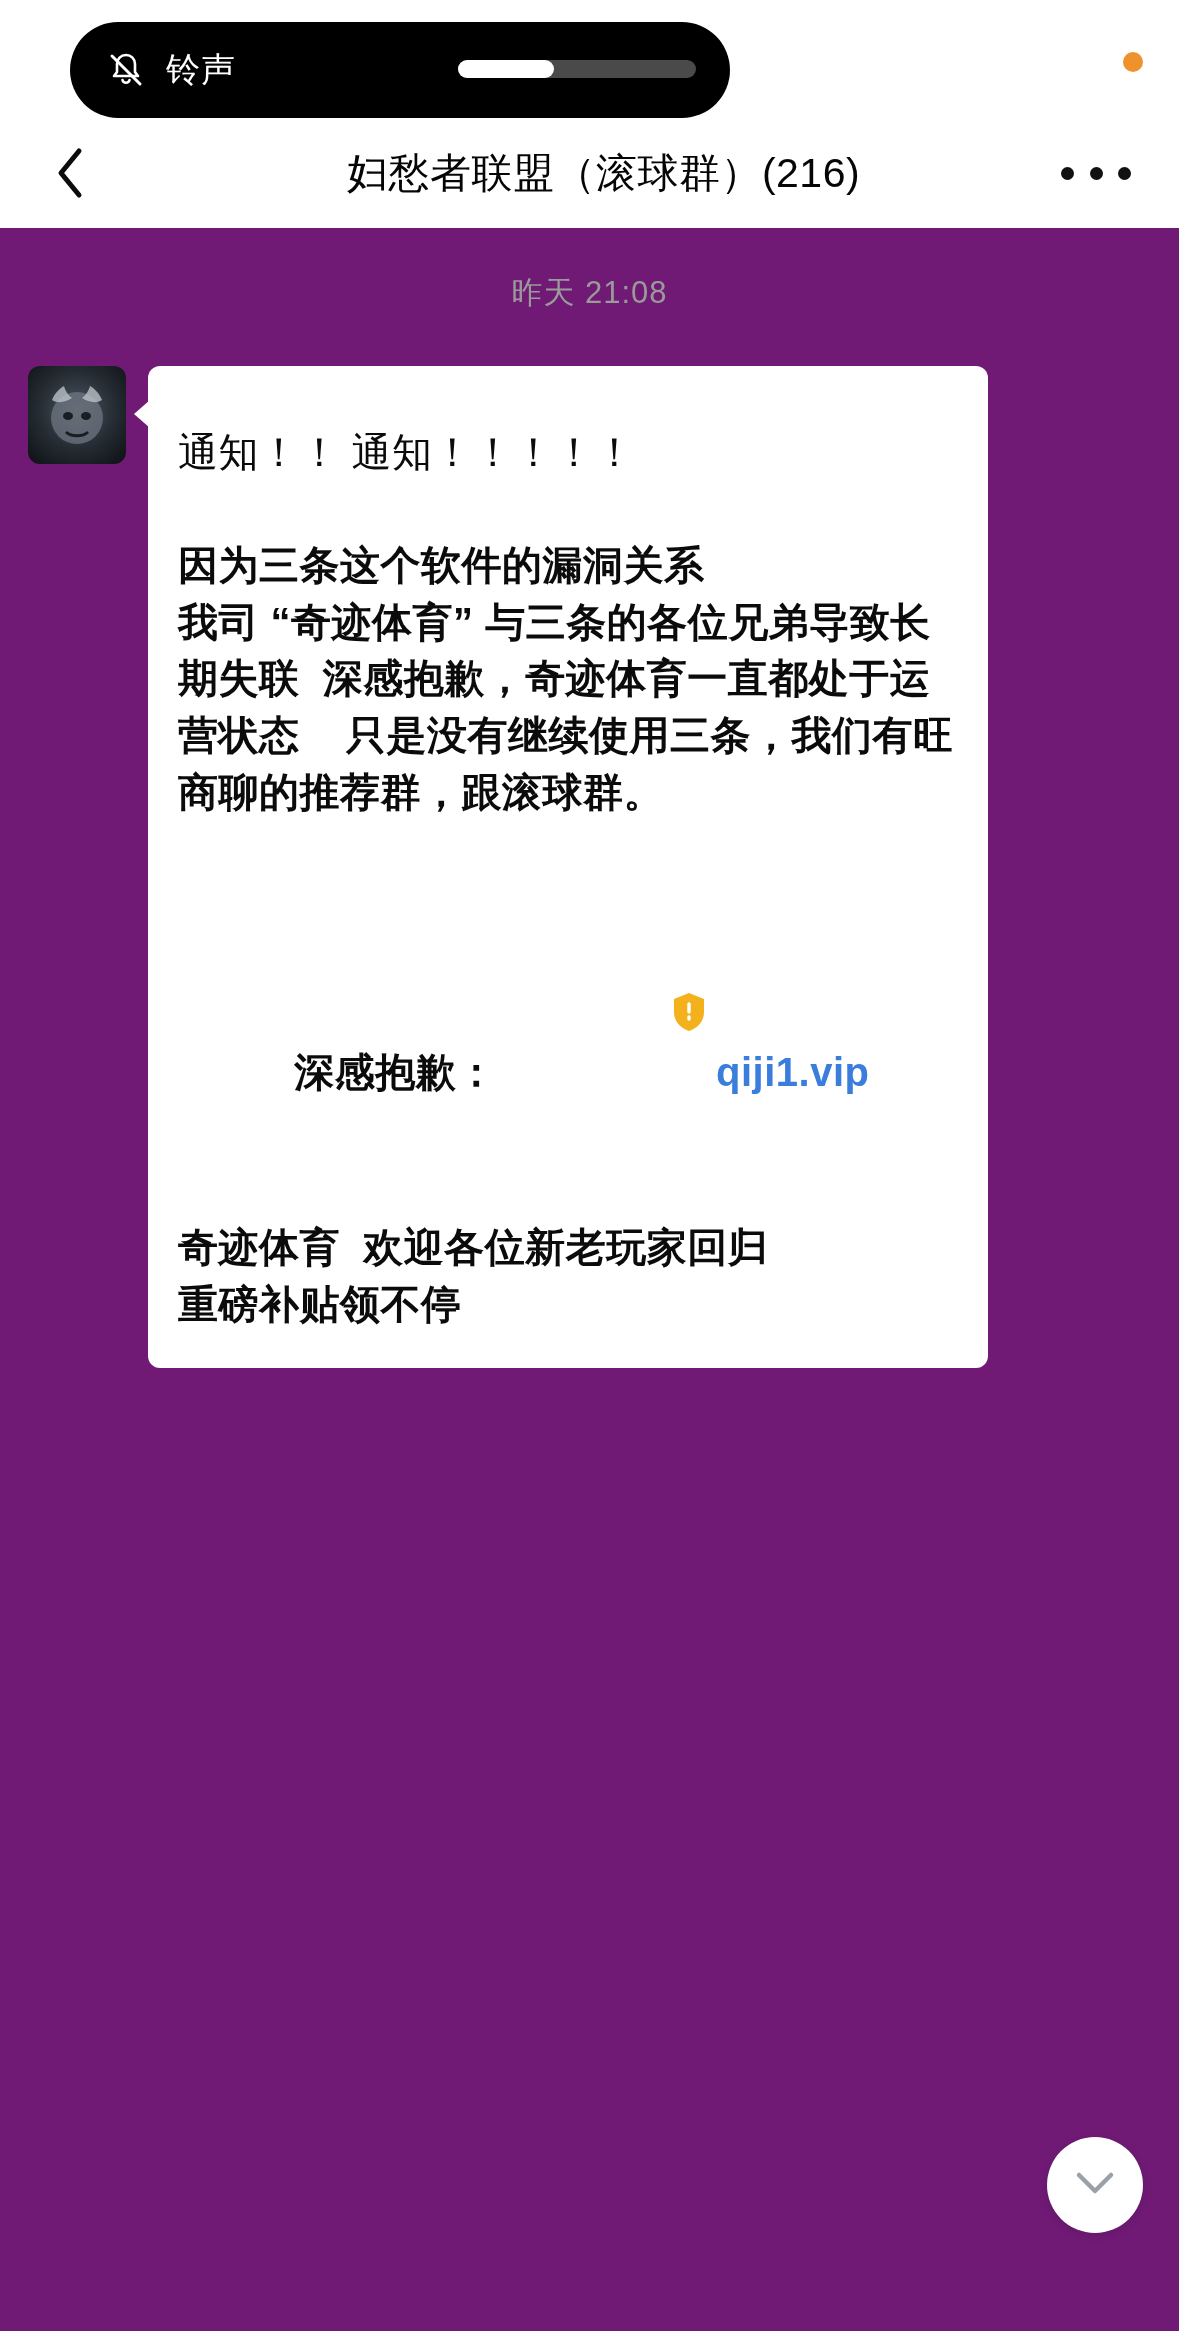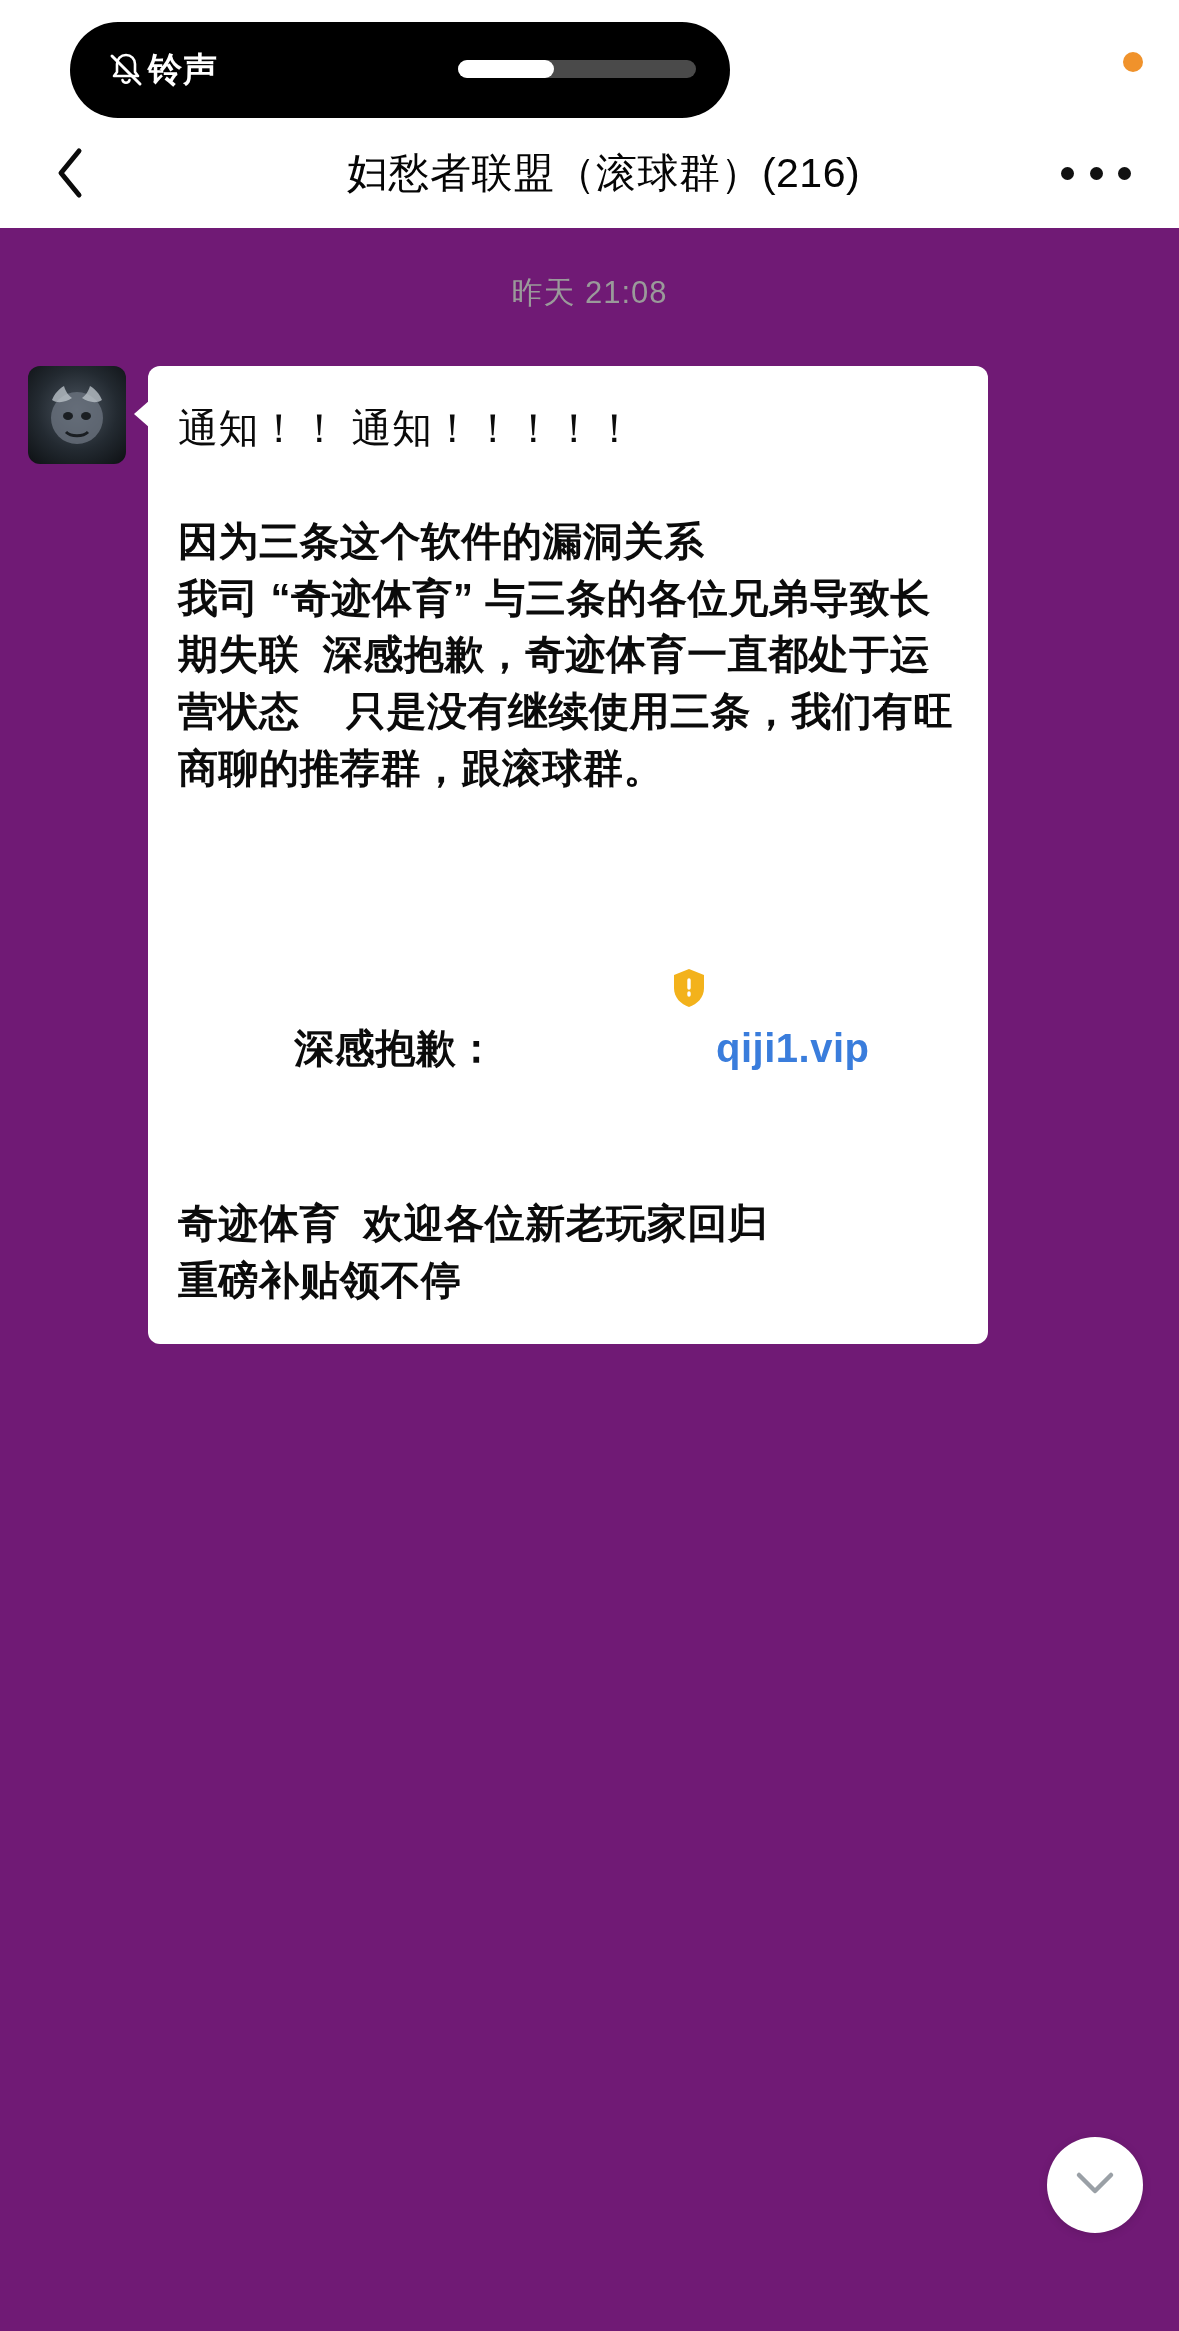--- a/index.html
+++ b/index.html
@@ -40,24 +40,23 @@
   .island .bell {
     width: 44px;
     height: 44px;
     position: relative;
     flex: 0 0 auto;
   }
   .island .bell svg { display: block; }
   .island .ring-label {
     color: #ffffff;
     font-size: 34px;
-    margin-left: 0;
+    margin-left: 18px;
     letter-spacing: 1px;
     white-space: nowrap;
-    font-weight: bold;
   }
   .island .track {
     position: absolute;
     right: 34px;
     top: 38px;
     width: 238px;
     height: 18px;
     border-radius: 9px;
     background: #4a4a4a;
   }
@@ -178,20 +177,21 @@
     border-bottom: 14px solid transparent;
     border-right: 16px solid #ffffff;
   }
   .bubble p {
     font-size: 40px;
     line-height: 1.42;
     color: #0b0b0b;
     letter-spacing: 0.5px;
     word-break: break-word;
     white-space: pre-wrap;
+    margin-top: 24px;
   }
   .bubble p + p { margin-top: 56px; font-weight: bold; }
   .link {
     color: #3a7ddc;
     text-decoration: none;
     text-align: right;
   }
   .shield-icon {
     display: inline-block;
     vertical-align: -6px;

